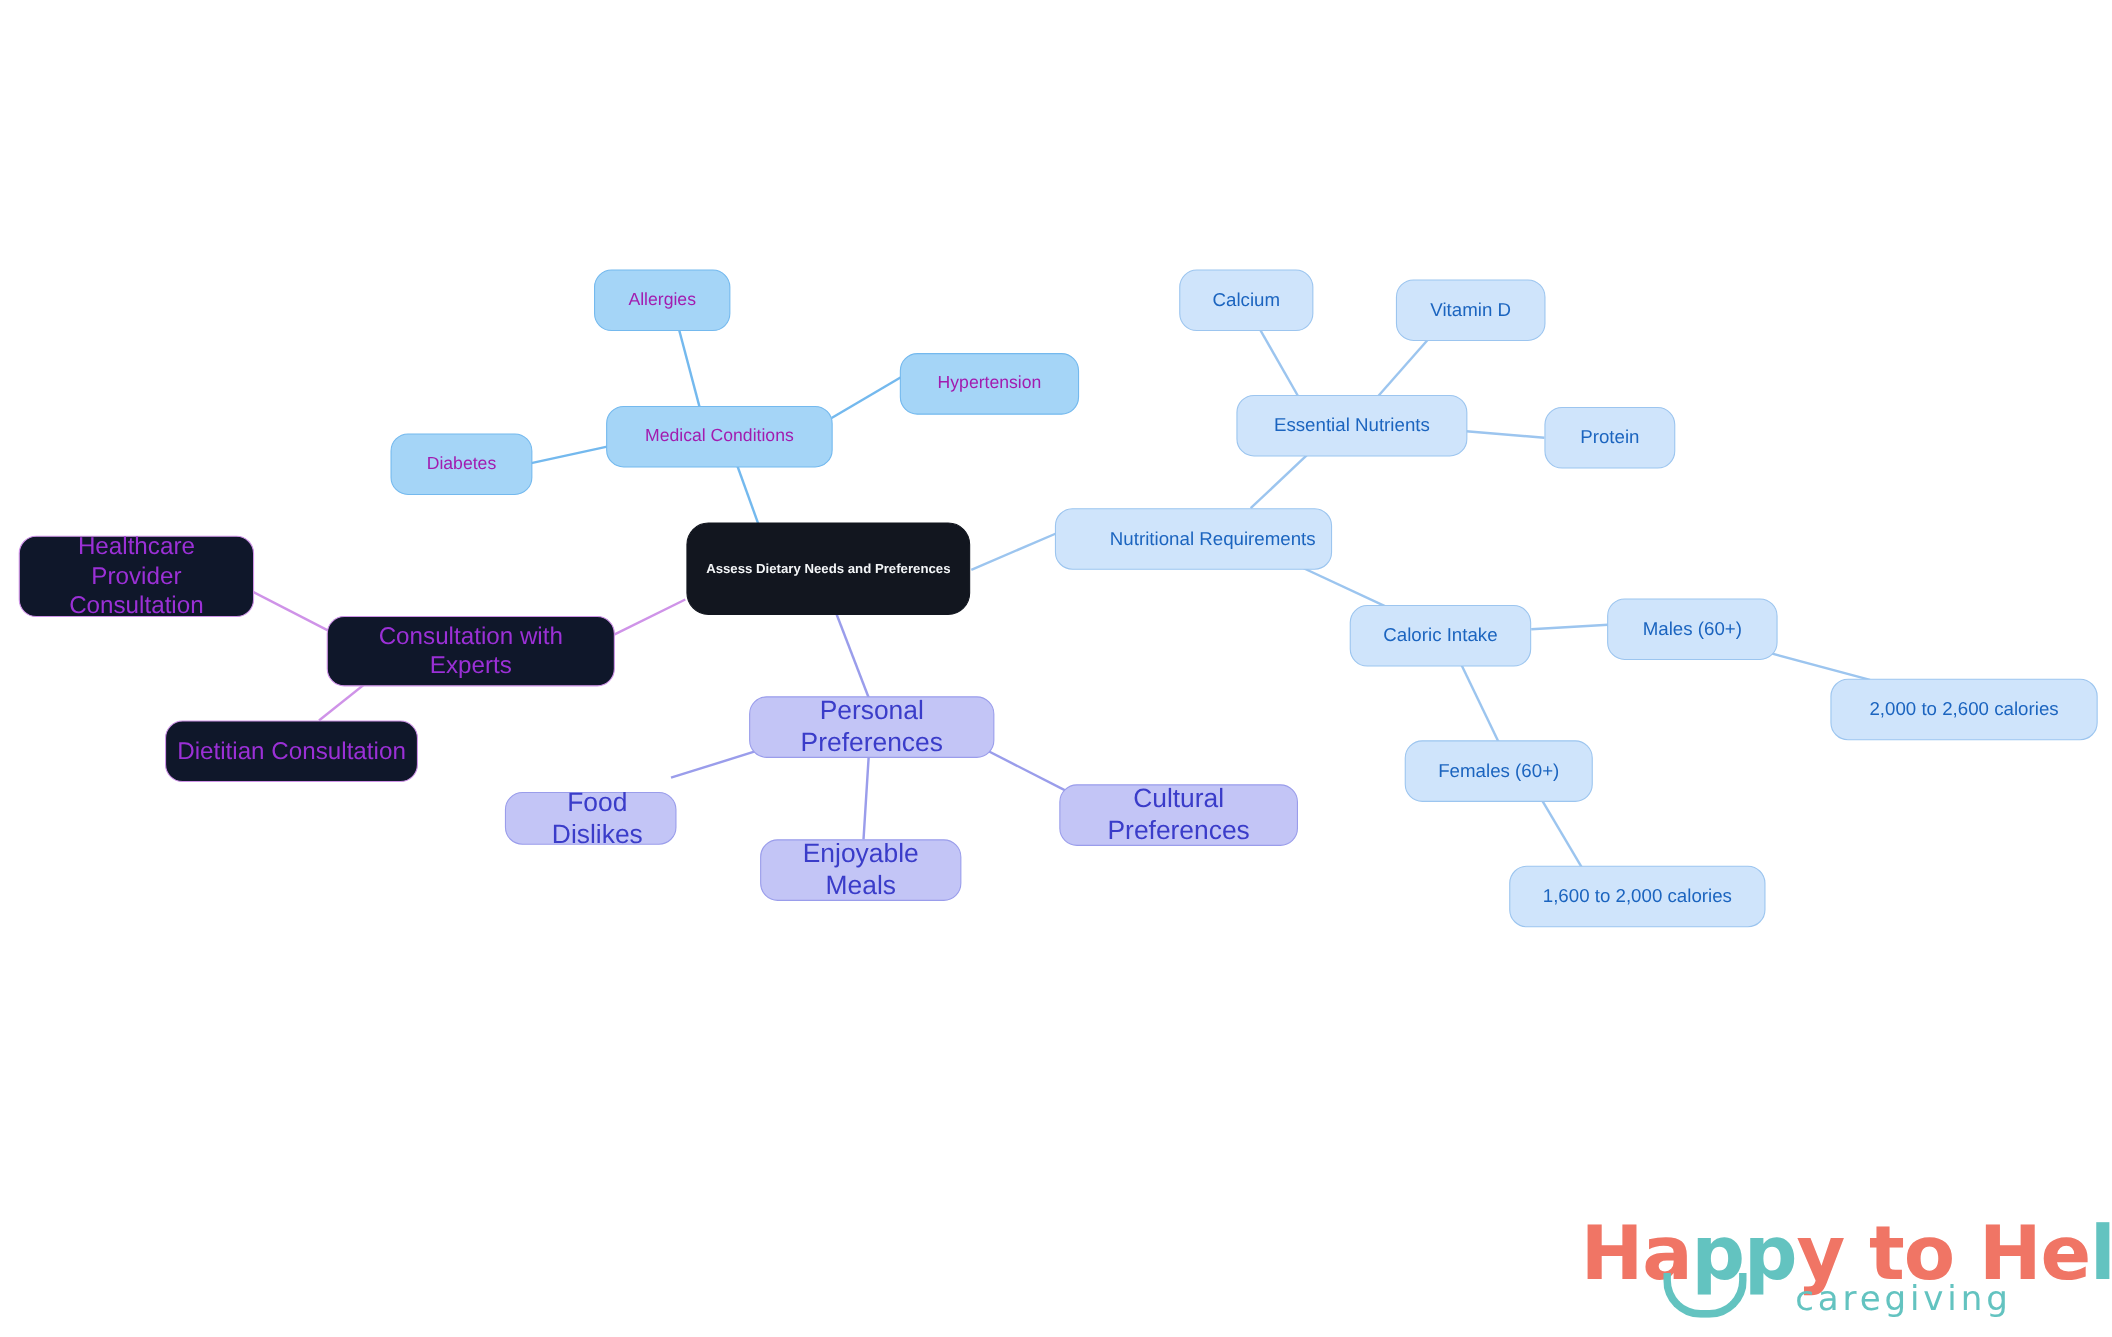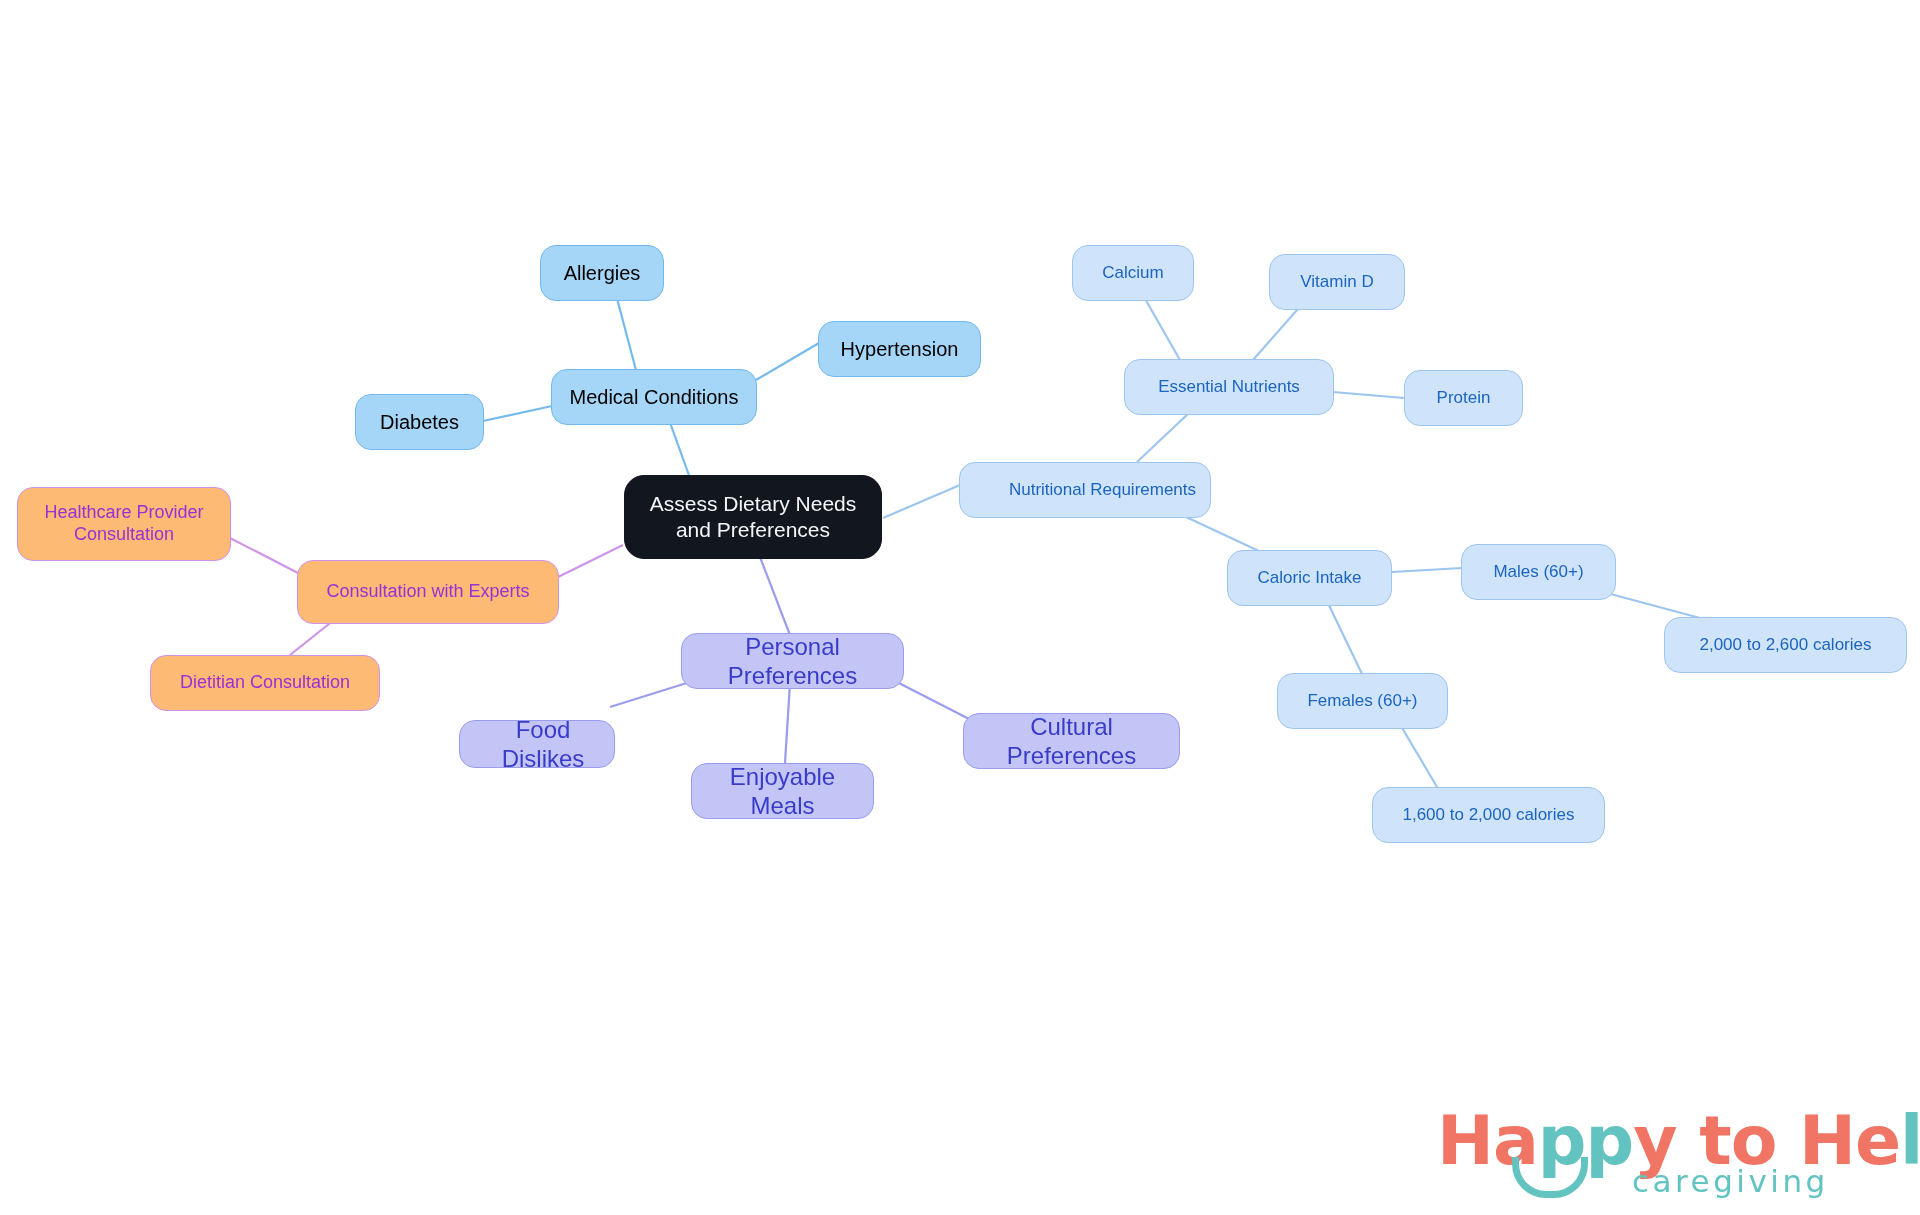--- a/index.html
+++ b/index.html
@@ -45,54 +45,55 @@
     line-height: 1.22;
     padding: 4px 10px;
     white-space: pre-line;
   }
 
   
   .n-root {
     background: #12161f;
     border-color: #12161f;
     color: #f4f6f8;
-    font-size: 21px;
+    font-size: 12px;
     border-radius: 20px;
+    font-weight: bold;
   }
 
   
   .n-blue-deep {
     background: #a5d5f7;
     border-color: #74b9ee;
-    color: #000000;
-    font-size: 20px;
+    color: #a21caf;
+    font-size: 16px;
   }
 
   
   .n-blue-pale {
     background: #cfe4fb;
     border-color: #9cc5ef;
     color: #1b64bf;
     font-size: 17px;
   }
 
   
   .n-periwinkle {
     background: #c3c5f6;
     border-color: #9a9deb;
     color: #3a3cc9;
     font-size: 24px;
   }
 
   
   .n-orchid {
-    background: #fdba74;
+    background: #0f172a;
     border-color: #cf93e8;
     color: #9b30d6;
-    font-size: 18px;
+    font-size: 22px;
   }
 
   
   #logo {
     position: absolute;
     left: 1437px;
     top: 1101px;
     width: 448px;
     height: 96px;
   }

